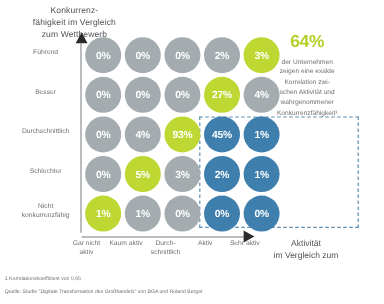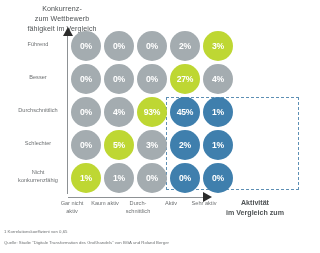--- a/index.html
+++ b/index.html
@@ -79,21 +79,21 @@
   .xcat{
     position:absolute;top:200px;width:56px;
     text-align:center;
     font-size:5.6px;line-height:1.35;color:#6e7173;
   }
 
   
   .xtitle{
     position:absolute;left:212px;top:198px;width:86px;
     text-align:center;
-    font-size:7.1px;font-weight:bold;line-height:1.45;
+    font-size:7.1px;font-weight:normal;line-height:1.45;
     color:#4f5355;
   }
 
   
   .callout{position:absolute;text-align:center;}
   .callout .big{
     font-size:14.5px;font-weight:bold;line-height:1.1;
     margin-bottom:4px;
     letter-spacing:-.2px;
   }
@@ -110,22 +110,22 @@
     white-space:nowrap;
   }
 </style>
 </head>
 <body>
 
 <div id="root">
 
   <div class="ytitle">
     <div>Konkurrenz-</div>
+    <div>fähigkeit im Vergleich</div>
     <div>zum Wettbewerb</div>
-    <div>fähigkeit im Vergleich</div>
   </div>
 
   <div class="yaxis-arrow"></div>
   <div class="yaxis-line"></div>
   <div class="xaxis-line"></div>
   <div class="xaxis-arrow"></div>
 
   <div class="ycat" style="top:41px">
     <div>Führend</div>
   </div>
@@ -189,18 +189,29 @@
   </div>
   <div class="xcat" style="left:176px">
     <div>Sehr aktiv</div>
   </div>
 
   <div class="xtitle">
     <div>Aktivität</div>
     <div>im Vergleich zum</div>
   </div>
 
+  <div class="callout callout-green" style="left:213px;top:28px;width:86px;">
+    <div class="big">64%</div>
+    <div class="body">
+      <div>der Unternehmen</div>
+      <div>zeigen eine exakte</div>
+      <div>Korrelation zwi-</div>
+      <div>schen Aktivität und</div>
+      <div>wahrgenommener</div>
+      <div>Konkurrenzfähigkeit¹</div>
+    </div>
+  </div>
 
 
   <div class="foot" style="top:229px">1 Korrelationskoeffizient von 0,65</div>
   <div class="foot" style="top:240px">Quelle: Studie "Digitale Transformation des Großhandels" von BGA und Roland Berger</div>
 
 </div>
 
 </body></html>

